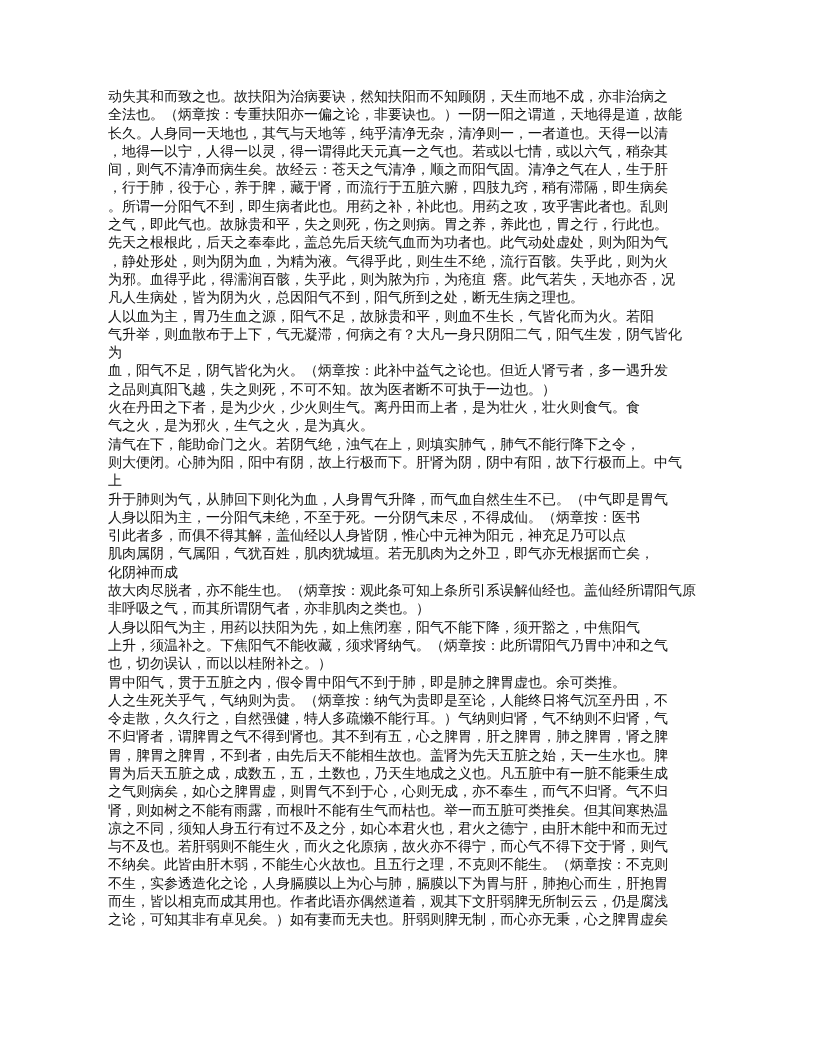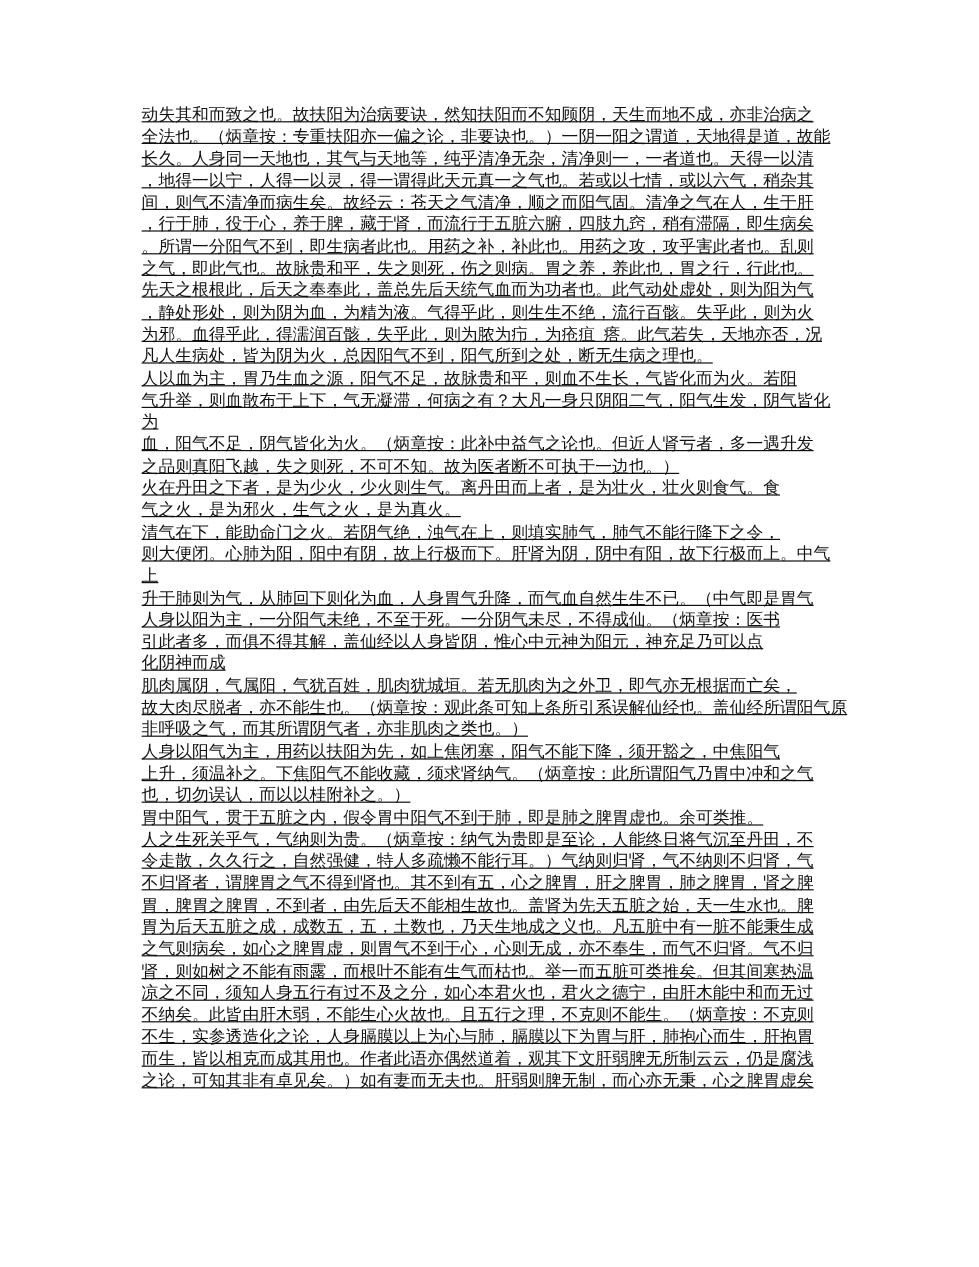--- a/index.html
+++ b/index.html
@@ -10,28 +10,27 @@
   .page {
     position: relative;
     width: 816px;
     height: 1056px;
     background: #ffffff;
     overflow: hidden;
     font-family: "Liberation Serif", "DejaVu Serif", serif;
   }
   .text-block {
     position: absolute;
-    left: 118px;
+    left: 108px;
     top: 88px;
     width: 596px;
     color: #111111;
     font-size: 14px;
     line-height: 18.3px;
     letter-spacing: 0px;
-    text-decoration: underline;
   }
   .line {
     white-space: pre-wrap;
     min-height: 18.3px;
     text-align: left;
   }
 </style>
 </head>
 <body>
 
@@ -55,34 +54,35 @@
       <div class="line">血，阳气不足，阴气皆化为火。（炳章按：此补中益气之论也。但近人肾亏者，多一遇升发</div>
       <div class="line">之品则真阳飞越，失之则死，不可不知。故为医者断不可执于一边也。）</div>
       <div class="line">火在丹田之下者，是为少火，少火则生气。离丹田而上者，是为壮火，壮火则食气。食</div>
       <div class="line">气之火，是为邪火，生气之火，是为真火。</div>
       <div class="line">清气在下，能助命门之火。若阴气绝，浊气在上，则填实肺气，肺气不能行降下之令，</div>
       <div class="line">则大便闭。心肺为阳，阳中有阴，故上行极而下。肝肾为阴，阴中有阳，故下行极而上。中气</div>
       <div class="line">上</div>
       <div class="line">升于肺则为气，从肺回下则化为血，人身胃气升降，而气血自然生生不已。（中气即是胃气</div>
       <div class="line">人身以阳为主，一分阳气未绝，不至于死。一分阴气未尽，不得成仙。（炳章按：医书</div>
       <div class="line">引此者多，而俱不得其解，盖仙经以人身皆阴，惟心中元神为阳元，神充足乃可以点</div>
+      <div class="line">肌肉属阴，气属阳，气犹百姓，肌肉犹城垣。若无肌肉为之外卫，即气亦无根据而亡矣，</div>
       <div class="line">化阴神而成</div>
-      <div class="line">肌肉属阴，气属阳，气犹百姓，肌肉犹城垣。若无肌肉为之外卫，即气亦无根据而亡矣，</div>
       <div class="line">故大肉尽脱者，亦不能生也。（炳章按：观此条可知上条所引系误解仙经也。盖仙经所谓阳气原</div>
       <div class="line">非呼吸之气，而其所谓阴气者，亦非肌肉之类也。）</div>
       <div class="line">人身以阳气为主，用药以扶阳为先，如上焦闭塞，阳气不能下降，须开豁之，中焦阳气</div>
       <div class="line">上升，须温补之。下焦阳气不能收藏，须求肾纳气。（炳章按：此所谓阳气乃胃中冲和之气</div>
       <div class="line">也，切勿误认，而以以桂附补之。）</div>
       <div class="line">胃中阳气，贯于五脏之内，假令胃中阳气不到于肺，即是肺之脾胃虚也。余可类推。</div>
       <div class="line">人之生死关乎气，气纳则为贵。（炳章按：纳气为贵即是至论，人能终日将气沉至丹田，不</div>
       <div class="line">令走散，久久行之，自然强健，特人多疏懒不能行耳。）气纳则归肾，气不纳则不归肾，气</div>
       <div class="line">不归肾者，谓脾胃之气不得到肾也。其不到有五，心之脾胃，肝之脾胃，肺之脾胃，肾之脾</div>
       <div class="line">胃，脾胃之脾胃，不到者，由先后天不能相生故也。盖肾为先天五脏之始，天一生水也。脾</div>
       <div class="line">胃为后天五脏之成，成数五，五，土数也，乃天生地成之义也。凡五脏中有一脏不能秉生成</div>
       <div class="line">之气则病矣，如心之脾胃虚，则胃气不到于心，心则无成，亦不奉生，而气不归肾。气不归</div>
       <div class="line">肾，则如树之不能有雨露，而根叶不能有生气而枯也。举一而五脏可类推矣。但其间寒热温</div>
       <div class="line">凉之不同，须知人身五行有过不及之分，如心本君火也，君火之德宁，由肝木能中和而无过</div>
+      <div class="line">与不及也。若肝弱则不能生火，而火之化原病，故火亦不得宁，而心气不得下交于肾，则气</div>
       <div class="line">不纳矣。此皆由肝木弱，不能生心火故也。且五行之理，不克则不能生。（炳章按：不克则</div>
       <div class="line">不生，实参透造化之论，人身膈膜以上为心与肺，膈膜以下为胃与肝，肺抱心而生，肝抱胃</div>
       <div class="line">而生，皆以相克而成其用也。作者此语亦偶然道着，观其下文肝弱脾无所制云云，仍是腐浅</div>
       <div class="line">之论，可知其非有卓见矣。）如有妻而无夫也。肝弱则脾无制，而心亦无秉，心之脾胃虚矣</div>
     </div>
 </div>
 
 </body></html>

